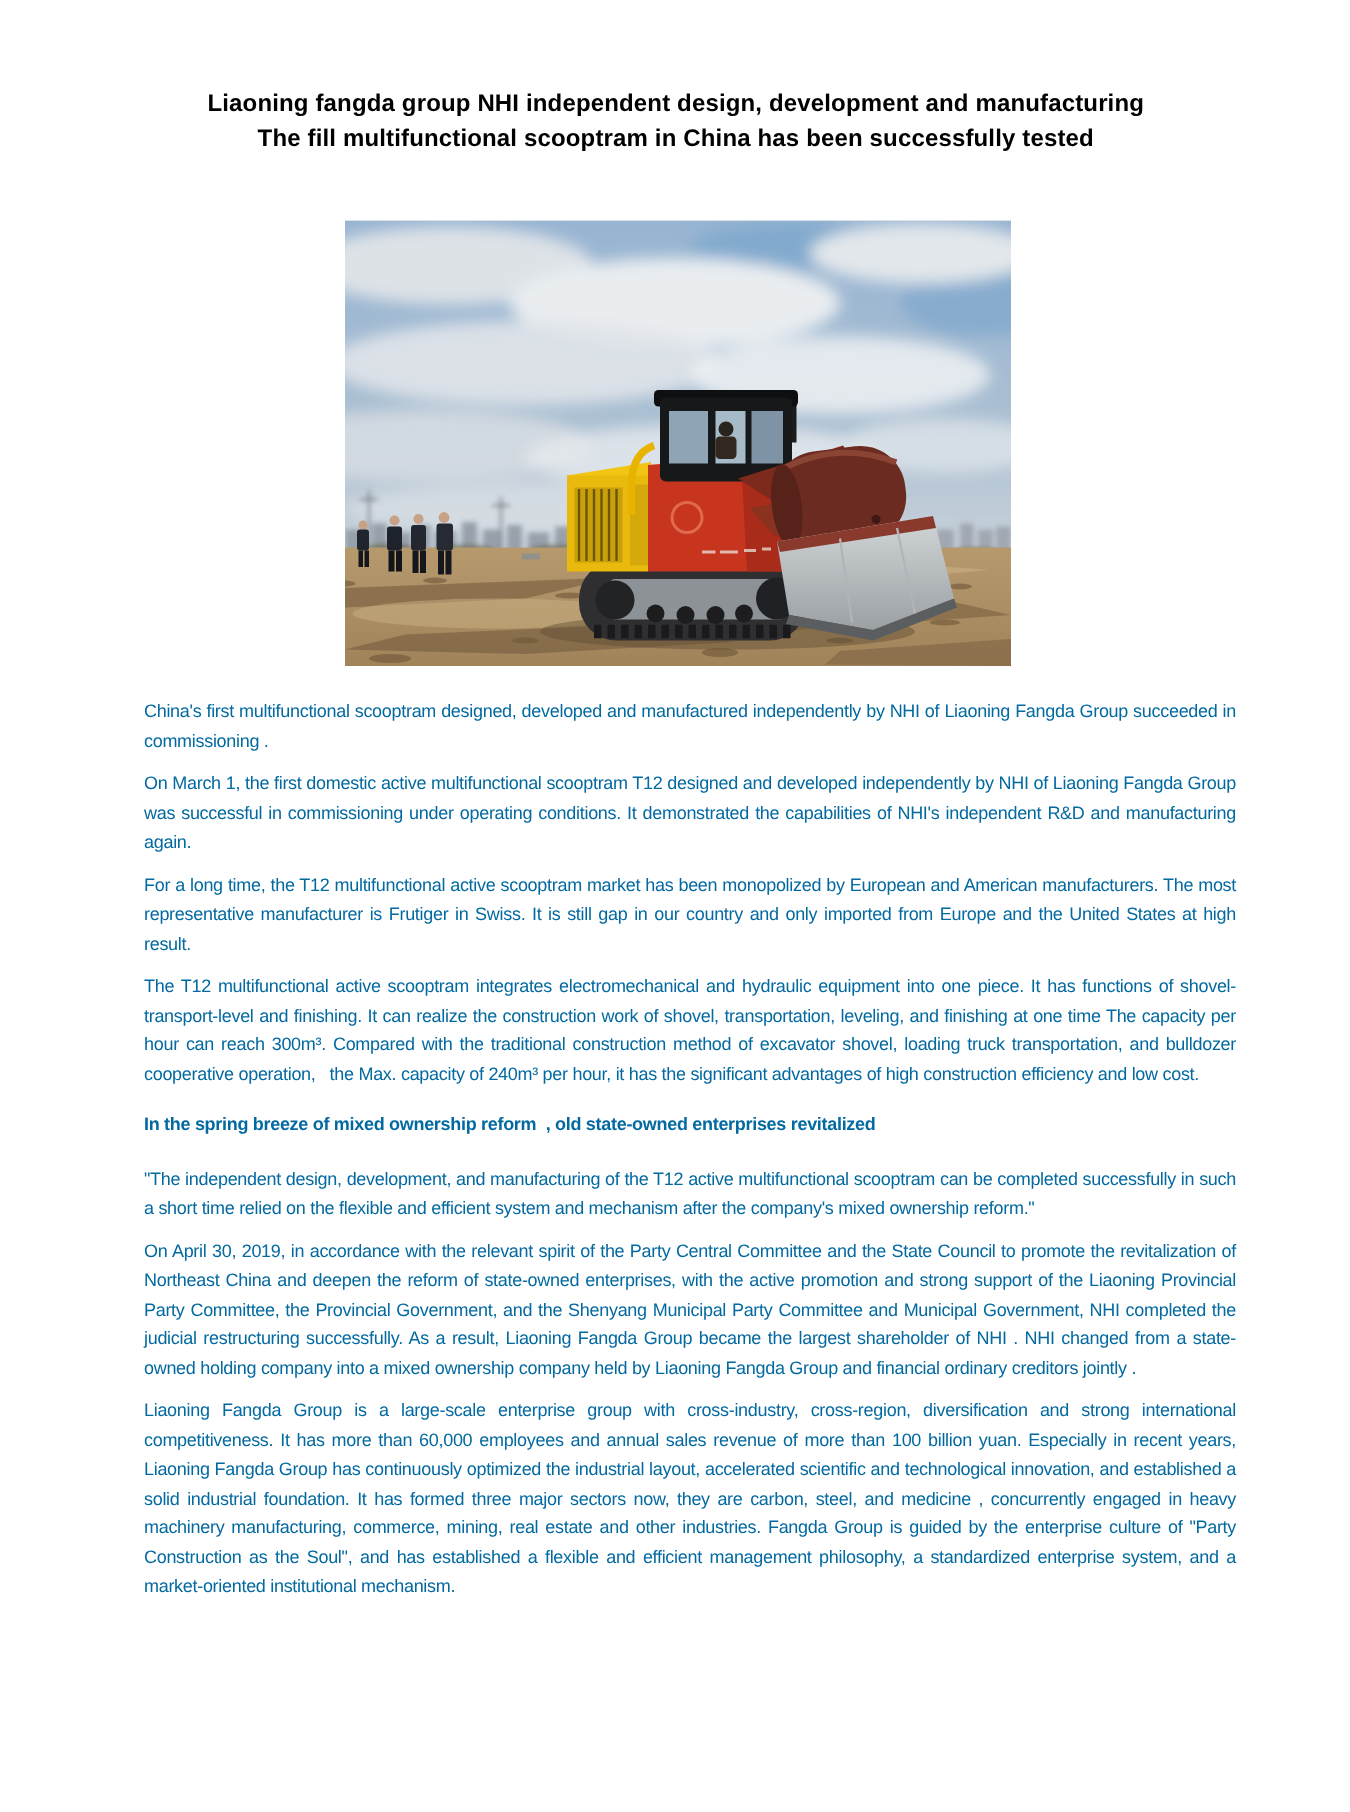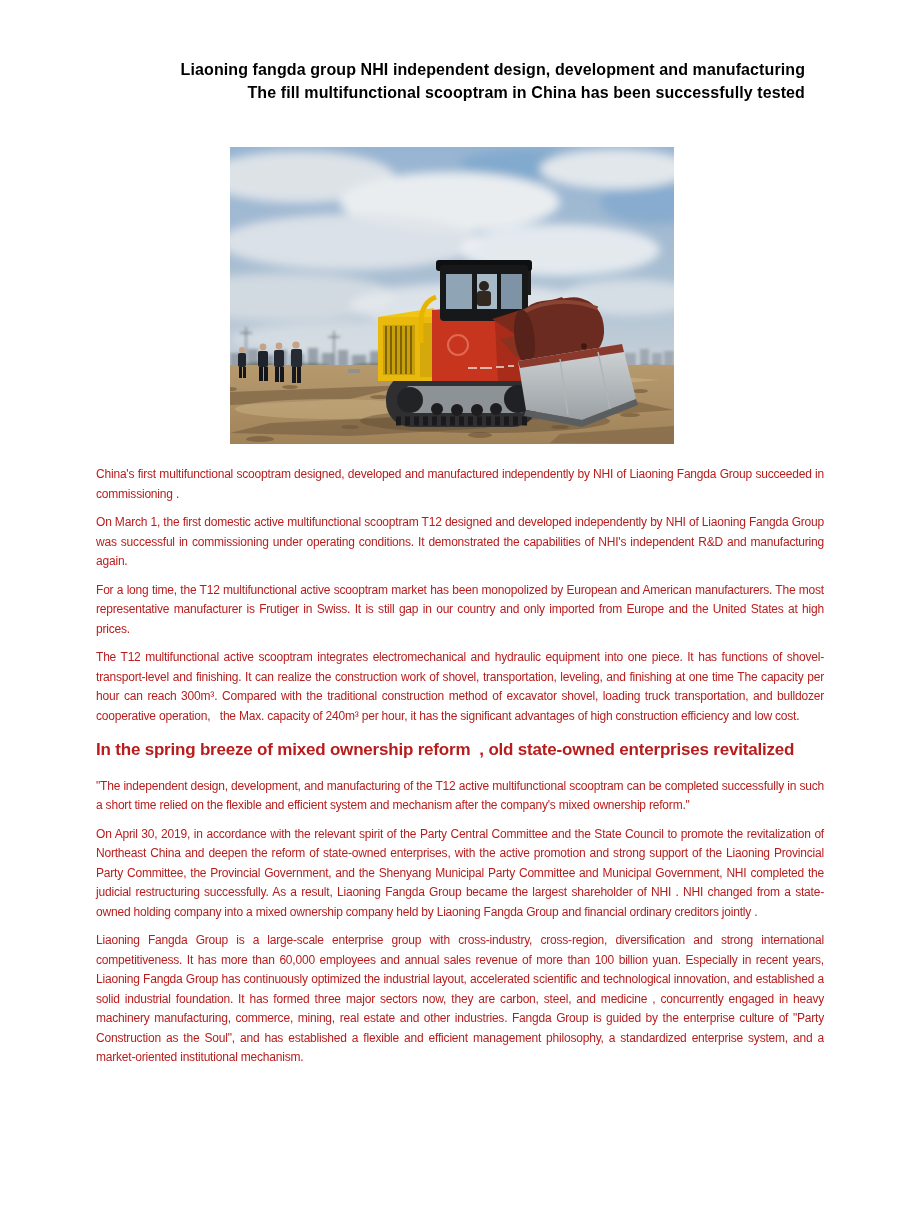--- a/index.html
+++ b/index.html
@@ -14,48 +14,48 @@
   }
   .page {
     width: 900px;
     height: 1208px;
     background: #fff;
     position: relative;
   }
   .doc-title {
     padding-top: 58px;
     margin: 0 95px 0 96px;
-    text-align: right;
+    text-align: center;
     font-weight: bold;
     font-size: 16px;
     line-height: 23px;
     letter-spacing: 0.1px;
     color: #000;
   }
   .photo-wrap {
     width: 444px;
     height: 297px;
     margin: 43px auto 0 230px;
     overflow: hidden;
     background: #cfd6dd;
   }
   .photo-wrap svg { display: block; }
   .article {
     margin: 21px 76px 0 96px;
     font-size: 12px;
     letter-spacing: -0.2px;
     line-height: 19.5px;
-    color: #b91c1c;
+    color: #0369a1;
   }
   .article p {
     margin: 0 0 9px 0;
     text-align: justify;
   }
   .article h2 {
-    font-size: 17px;
+    font-size: 12px;
     line-height: 19.5px;
     font-weight: bold;
     margin: 14px 0 17px 0;
     text-align: left;
     letter-spacing: -0.2px;
   }
 </style>
 </head>
 <body>
 
@@ -271,21 +271,21 @@
           <line x1="330" y1="212" x2="338" y2="268" stroke="#b0b5b8" stroke-width="1.5"></line>
           <line x1="368" y1="205" x2="380" y2="262" stroke="#b0b5b8" stroke-width="1.5"></line>
         </g>
       </g>
     </svg>
   </div>
 
   <div class="article">
     <p>China's first multifunctional scooptram designed, developed and manufactured independently by NHI of Liaoning Fangda Group succeeded in commissioning .</p>
     <p>On March 1, the first domestic active multifunctional scooptram T12 designed and developed independently by NHI of Liaoning Fangda Group was successful in commissioning under operating conditions. It demonstrated the capabilities of NHI's independent R&amp;D and manufacturing again.</p>
-    <p>For a long time, the T12 multifunctional active scooptram market has been monopolized by European and American manufacturers. The most representative manufacturer is Frutiger in Swiss. It is still gap in our country and only imported from Europe and the United States at high prices.</p>
+    <p>For a long time, the T12 multifunctional active scooptram market has been monopolized by European and American manufacturers. The most representative manufacturer is Frutiger in Swiss. It is still gap in our country and only imported from Europe and the United States at high result.</p>
     <p>The T12 multifunctional active scooptram integrates electromechanical and hydraulic equipment into one piece. It has functions of shovel-transport-level and finishing. It can realize the construction work of shovel, transportation, leveling, and finishing at one time The capacity per hour can reach 300m³. Compared with the traditional construction method of excavator shovel, loading truck transportation, and bulldozer cooperative operation, &nbsp; the Max. capacity of 240m³ per hour, it has the significant advantages of high construction efficiency and low cost.</p>
     <h2>In the spring breeze of mixed ownership reform &nbsp;, old state-owned enterprises revitalized</h2>
     <p>"The independent design, development, and manufacturing of the T12 active multifunctional scooptram can be completed successfully in such a short time relied on the flexible and efficient system and mechanism after the company's mixed ownership reform."</p>
     <p>On April 30, 2019, in accordance with the relevant spirit of the Party Central Committee and the State Council to promote the revitalization of Northeast China and deepen the reform of state-owned enterprises, with the active promotion and strong support of the Liaoning Provincial Party Committee, the Provincial Government, and the Shenyang Municipal Party Committee and Municipal Government, NHI completed the judicial restructuring successfully. As a result, Liaoning Fangda Group became the largest shareholder of NHI . NHI changed from a state-owned holding company into a mixed ownership company held by Liaoning Fangda Group and financial ordinary creditors jointly .</p>
     <p>Liaoning Fangda Group is a large-scale enterprise group with cross-industry, cross-region, diversification and strong international competitiveness. It has more than 60,000 employees and annual sales revenue of more than 100 billion yuan. Especially in recent years, Liaoning Fangda Group has continuously optimized the industrial layout, accelerated scientific and technological innovation, and established a solid industrial foundation. It has formed three major sectors now, they are carbon, steel, and medicine , concurrently engaged in heavy machinery manufacturing, commerce, mining, real estate and other industries. Fangda Group is guided by the enterprise culture of "Party Construction as the Soul", and has established a flexible and efficient management philosophy, a standardized enterprise system, and a market-oriented institutional mechanism.</p>
 
   </div>
 
 </div>
 

